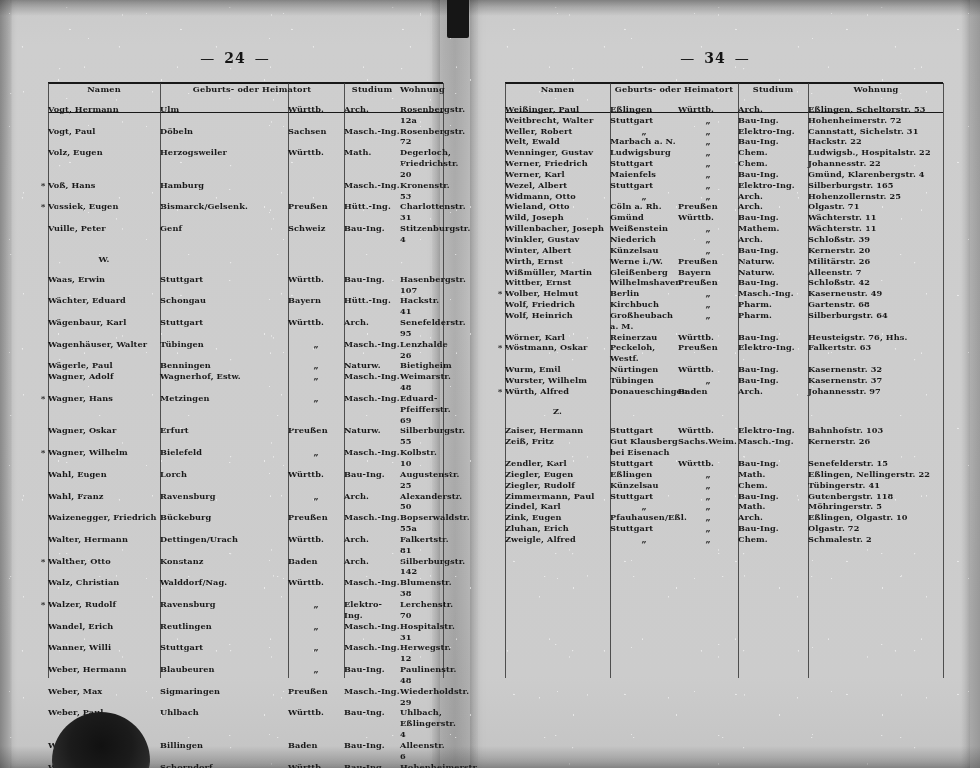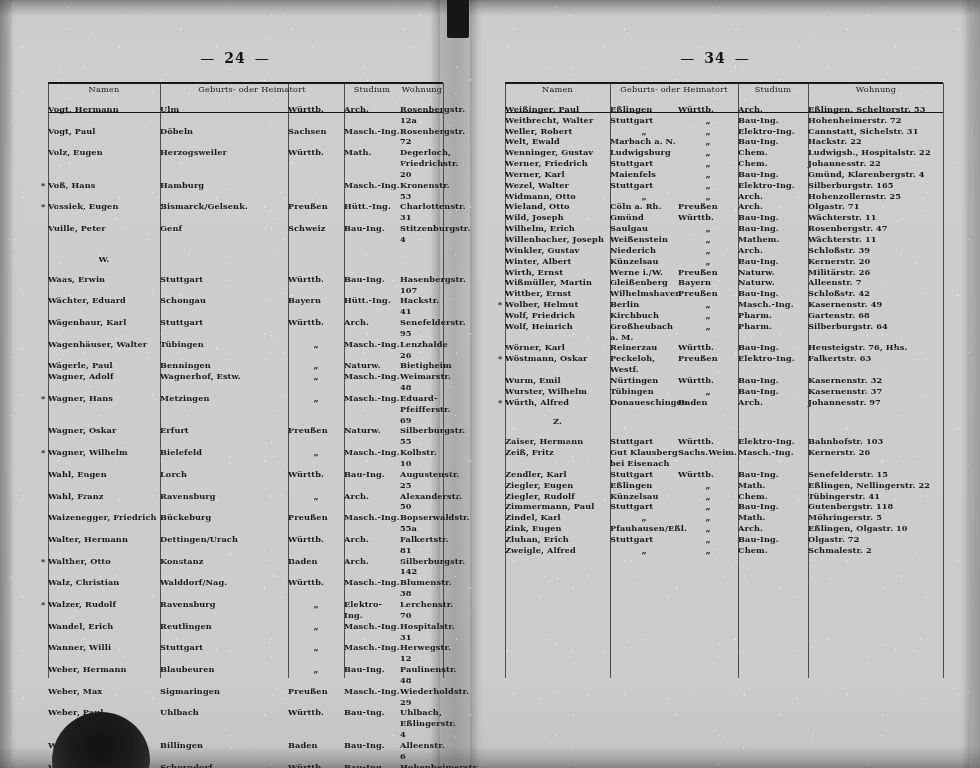--- a/index.html
+++ b/index.html
@@ -116,21 +116,21 @@
   table.reg th, table.reg td{
     padding:0;
     vertical-align:top;
     font-size:8.2px;
     line-height:10.85px;
     color:#1c1c1c;
   }
   .hdrrow th{
     text-align:center;
     font-size:10.5px;
-    font-weight:400;
+    font-weight:700;
     padding:6px 0 6px 0;
     letter-spacing:.2px;
     color:#121212;
   }
   .rule-top{
     position:absolute;height:0;
     border-top:2.4px solid #1a1a1a;
   }
   .rule-mid{
     position:absolute;height:0;
@@ -543,21 +543,21 @@
         <tr>
           <td class="cell-name">Werner, Karl</td>
           <td class="cell-place">Maienfels</td>
           <td class="cell-state">
             <span class="ditto">„</span>
           </td>
           <td class="cell-study">Bau-Ing.</td>
           <td class="cell-addr">Gmünd, Klarenbergstr. 4</td>
         </tr>
         <tr>
-          <td class="cell-name">Wezel, Walter</td>
+          <td class="cell-name">Wezel, Albert</td>
           <td class="cell-place">Stuttgart</td>
           <td class="cell-state">
             <span class="ditto">„</span>
           </td>
           <td class="cell-study">Elektro-Ing.</td>
           <td class="cell-addr">Silberburgstr. 165</td>
         </tr>
         <tr>
           <td class="cell-name">Widmann, Otto</td>
           <td class="cell-place">
@@ -575,29 +575,20 @@
           <td class="cell-state">Preußen</td>
           <td class="cell-study">Arch.</td>
           <td class="cell-addr">Olgastr. 71</td>
         </tr>
         <tr>
           <td class="cell-name">Wild, Joseph</td>
           <td class="cell-place">Gmünd</td>
           <td class="cell-state">Württb.</td>
           <td class="cell-study">Bau-Ing.</td>
           <td class="cell-addr">Wächterstr. 11</td>
-        </tr>
-        <tr>
-          <td class="cell-name">Wilhelm, Erich</td>
-          <td class="cell-place">Saulgau</td>
-          <td class="cell-state">
-            <span class="ditto">„</span>
-          </td>
-          <td class="cell-study">Bau-Ing.</td>
-          <td class="cell-addr">Rosenbergstr. 47</td>
         </tr>
         <tr>
           <td class="cell-name">Willenbacher, Joseph</td>
           <td class="cell-place">Weißenstein</td>
           <td class="cell-state">
             <span class="ditto">„</span>
           </td>
           <td class="cell-study">Mathem.</td>
           <td class="cell-addr">Wächterstr. 11</td>
         </tr>

